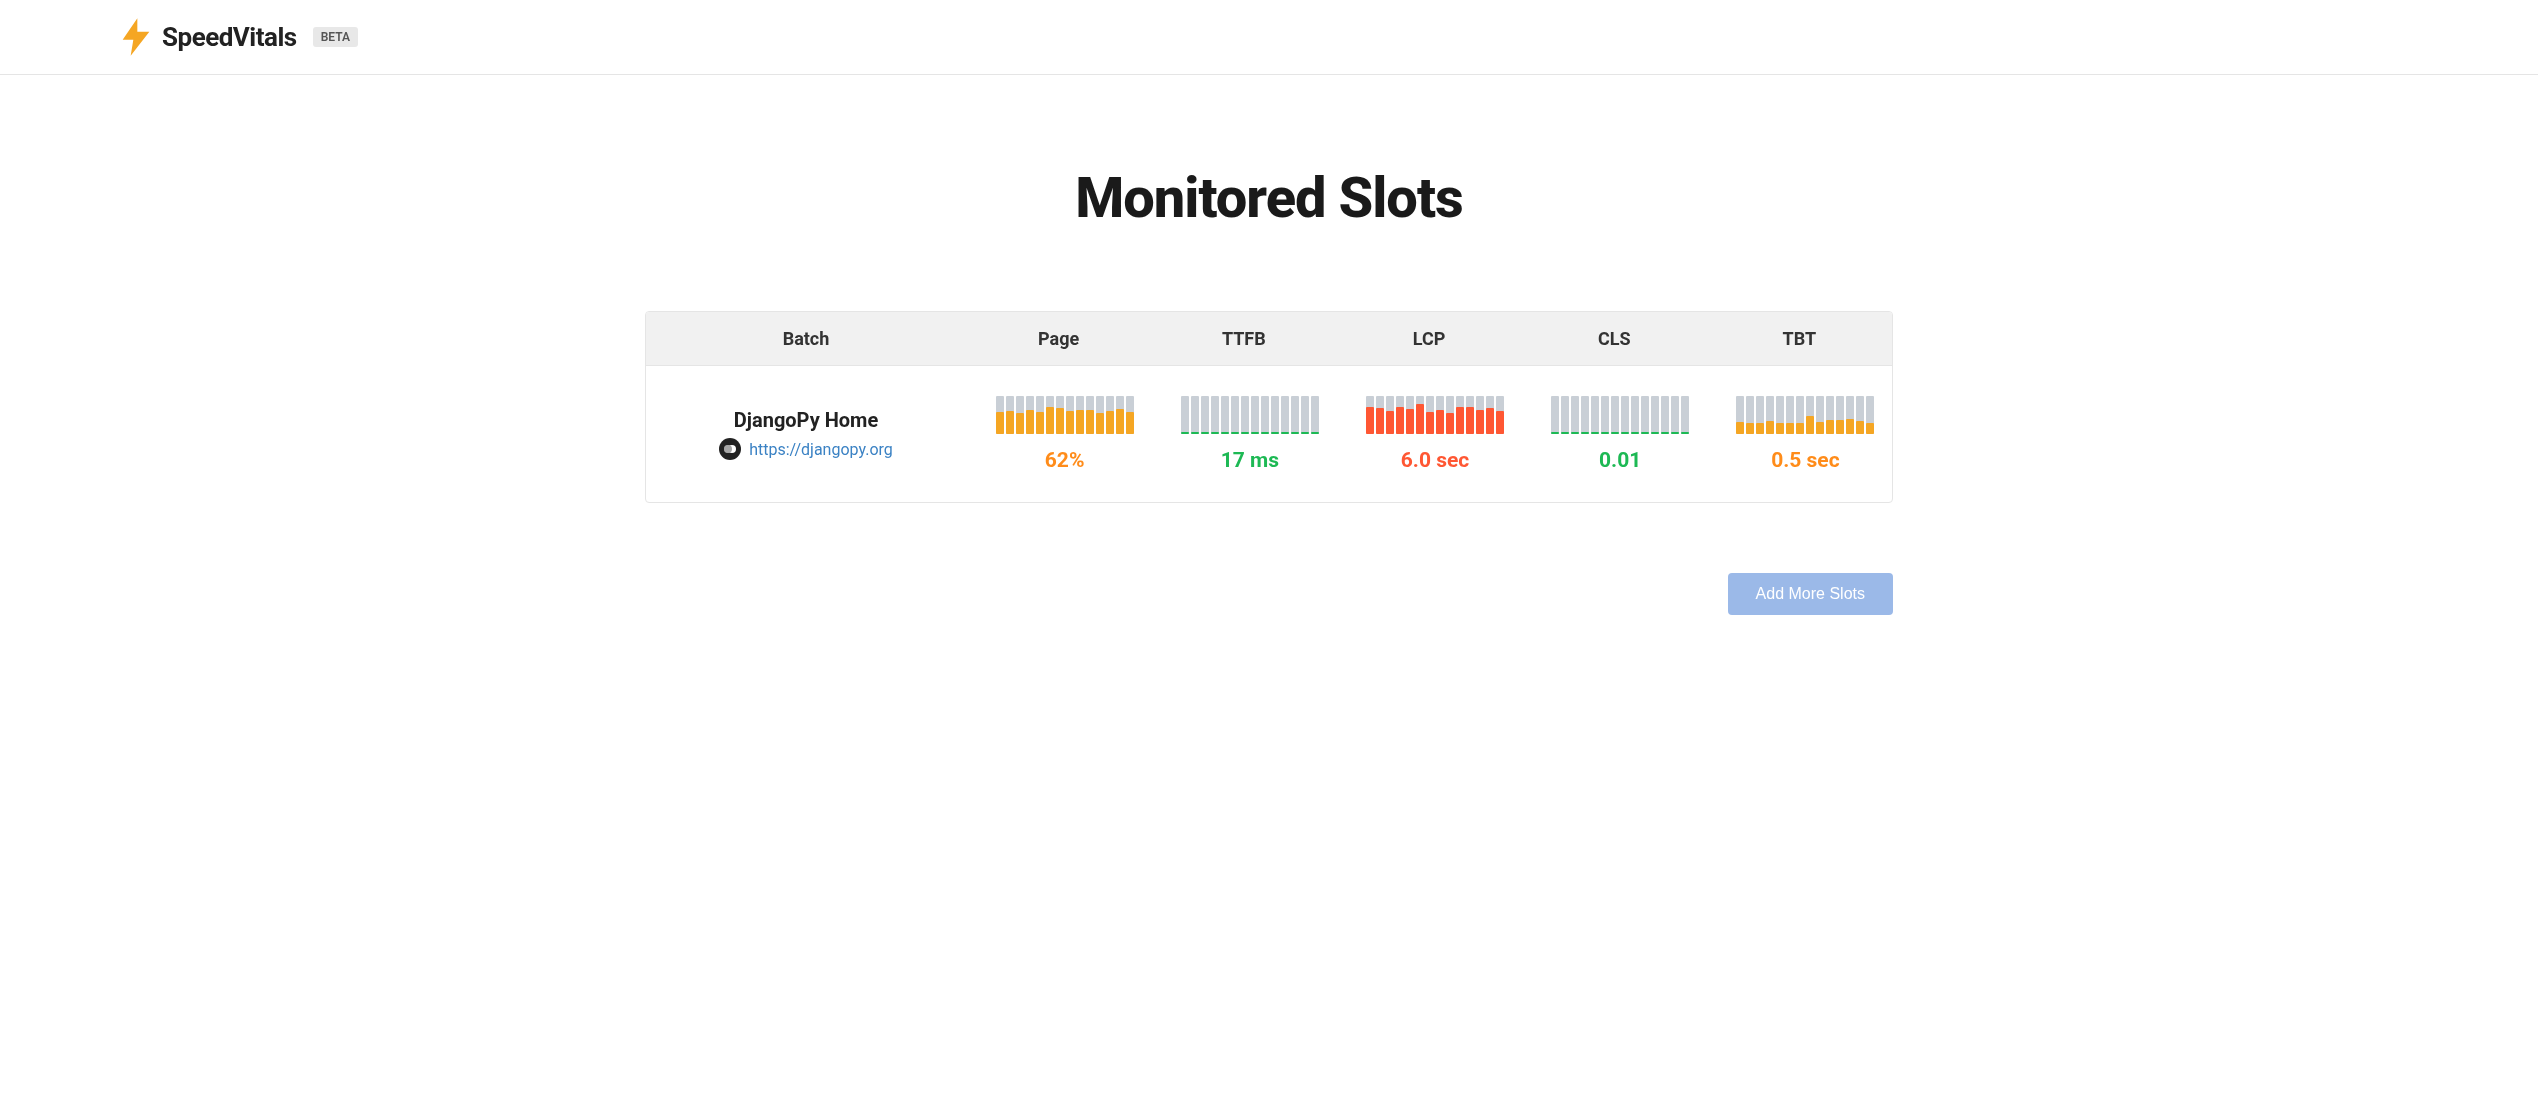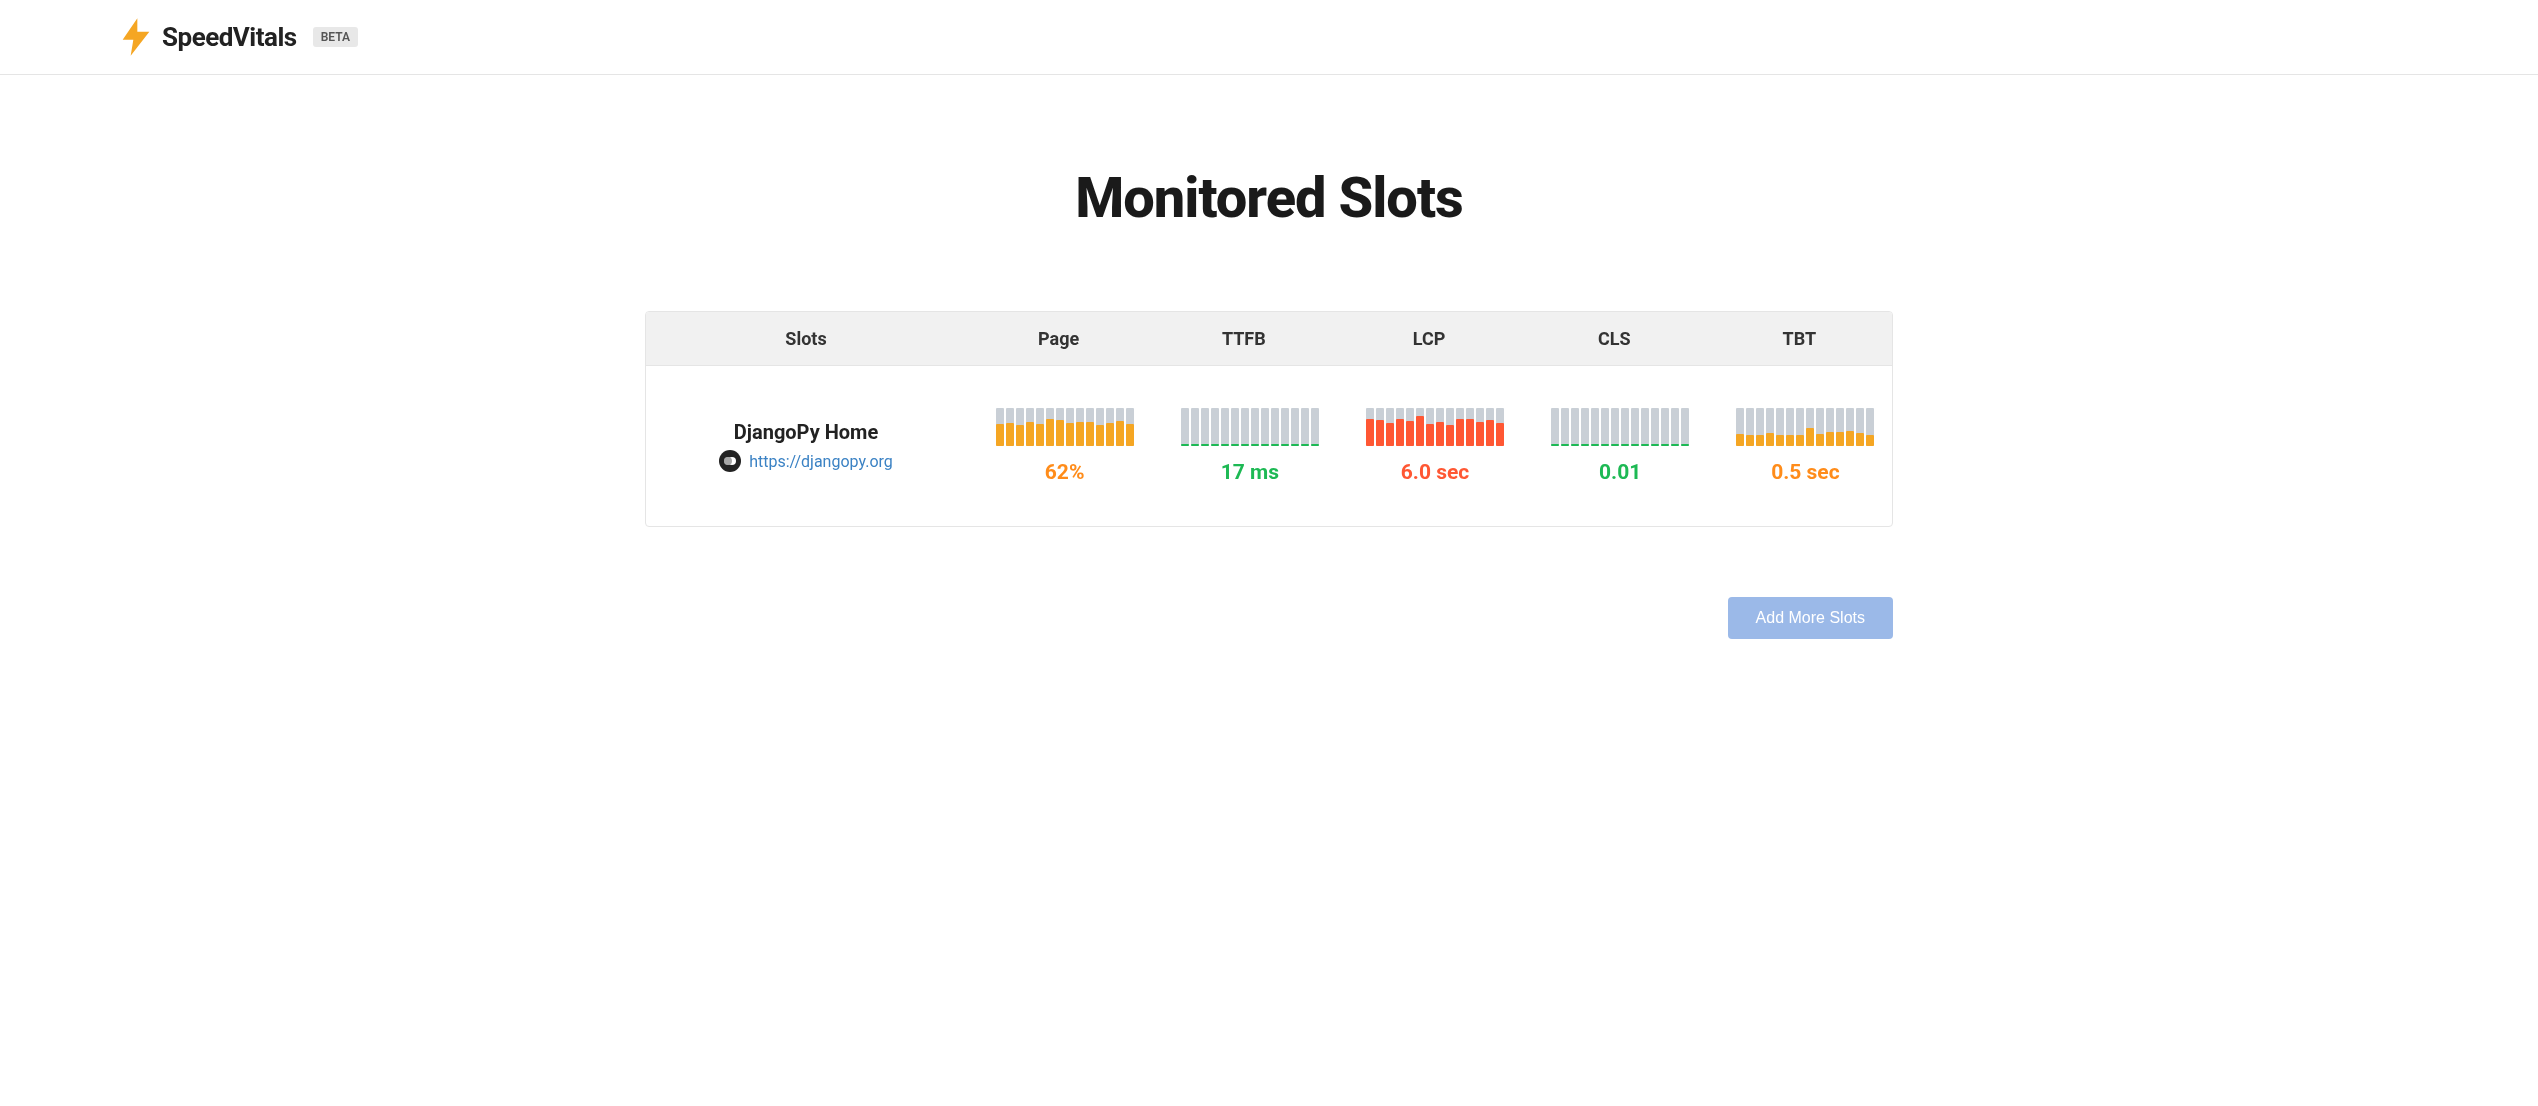--- a/index.html
+++ b/index.html
@@ -12,21 +12,21 @@
 .nav { display: flex; align-items: center; gap: 36px; }
 .nav-item { font-size: 19px; font-weight: 600; color: #1a1a1a; cursor: pointer; display: flex; align-items: center; gap: 6px; }
 .new-tag { color: #ff6b35; font-size: 13px; font-weight: 600; }
 .avatar { width: 40px; height: 40px; border-radius: 50%; background: #4c5fd5; color: #fff; display: flex; align-items: center; justify-content: center; font-size: 15px; font-weight: 500; cursor: pointer; }
 .theme-toggle { cursor: pointer; color: #4c5fd5; }
 .main { max-width: 1280px; margin: 0 auto; padding: 0 16px; }
 .page-title { text-align: center; font-size: 56px; font-weight: 800; margin: 90px 0 80px; color: #1a1a1a; letter-spacing: -1px; }
 .table { border: 1px solid #e5e5e5; border-radius: 4px; overflow: hidden; }
 .thead { display: grid; grid-template-columns: 320px 1fr 1fr 1fr 1fr 1fr; background: #f1f1f1; border-bottom: 1px solid #e5e5e5; }
 .th { padding: 16px 12px; text-align: center; font-size: 18px; font-weight: 700; color: #333; }
-.tbody-row { display: grid; grid-template-columns: 320px 1fr 1fr 1fr 1fr 1fr; padding: 42px 0; gap: 12px; }
+.tbody-row { display: grid; grid-template-columns: 320px 1fr 1fr 1fr 1fr 1fr; padding: 30px 0; gap: 12px; }
 .page-cell { display: flex; flex-direction: column; align-items: center; justify-content: center; gap: 6px; }
 .page-name { font-size: 20px; font-weight: 700; color: #222; }
 .page-url-row { display: flex; align-items: center; gap: 8px; }
 .favicon { width: 22px; height: 22px; border-radius: 50%; background: #222; display: flex; align-items: center; justify-content: center; }
 .page-url { color: #3b82c4; font-size: 16px; cursor: pointer; }
 .metric-cell { display: flex; flex-direction: column; align-items: center; justify-content: center; gap: 14px; }
 .spark { display: flex; align-items: flex-end; gap: 2px; height: 38px; }
 .metric-val { font-size: 21px; font-weight: 700; }
 .c-orange { color: #ff8c1a; }
 .c-green { color: #1db954; }
@@ -46,21 +46,21 @@
     <span class="logo-text">SpeedVitals</span>
     <span class="beta-badge">BETA</span>
   </div>
 </div>
 
 <div class="main">
   <h1 class="page-title">Monitored Slots</h1>
 
   <div class="table">
     <div class="thead">
-      <div class="th">Slots</div>
+      <div class="th">Batch</div>
       <div class="th">Page</div>
       <div class="th">TTFB</div>
       <div class="th">LCP</div>
       <div class="th">CLS</div>
       <div class="th">TBT</div>
     </div>
 
     <div class="tbody-row">
       <div class="page-cell">
         <div class="page-name">DjangoPy Home</div>

